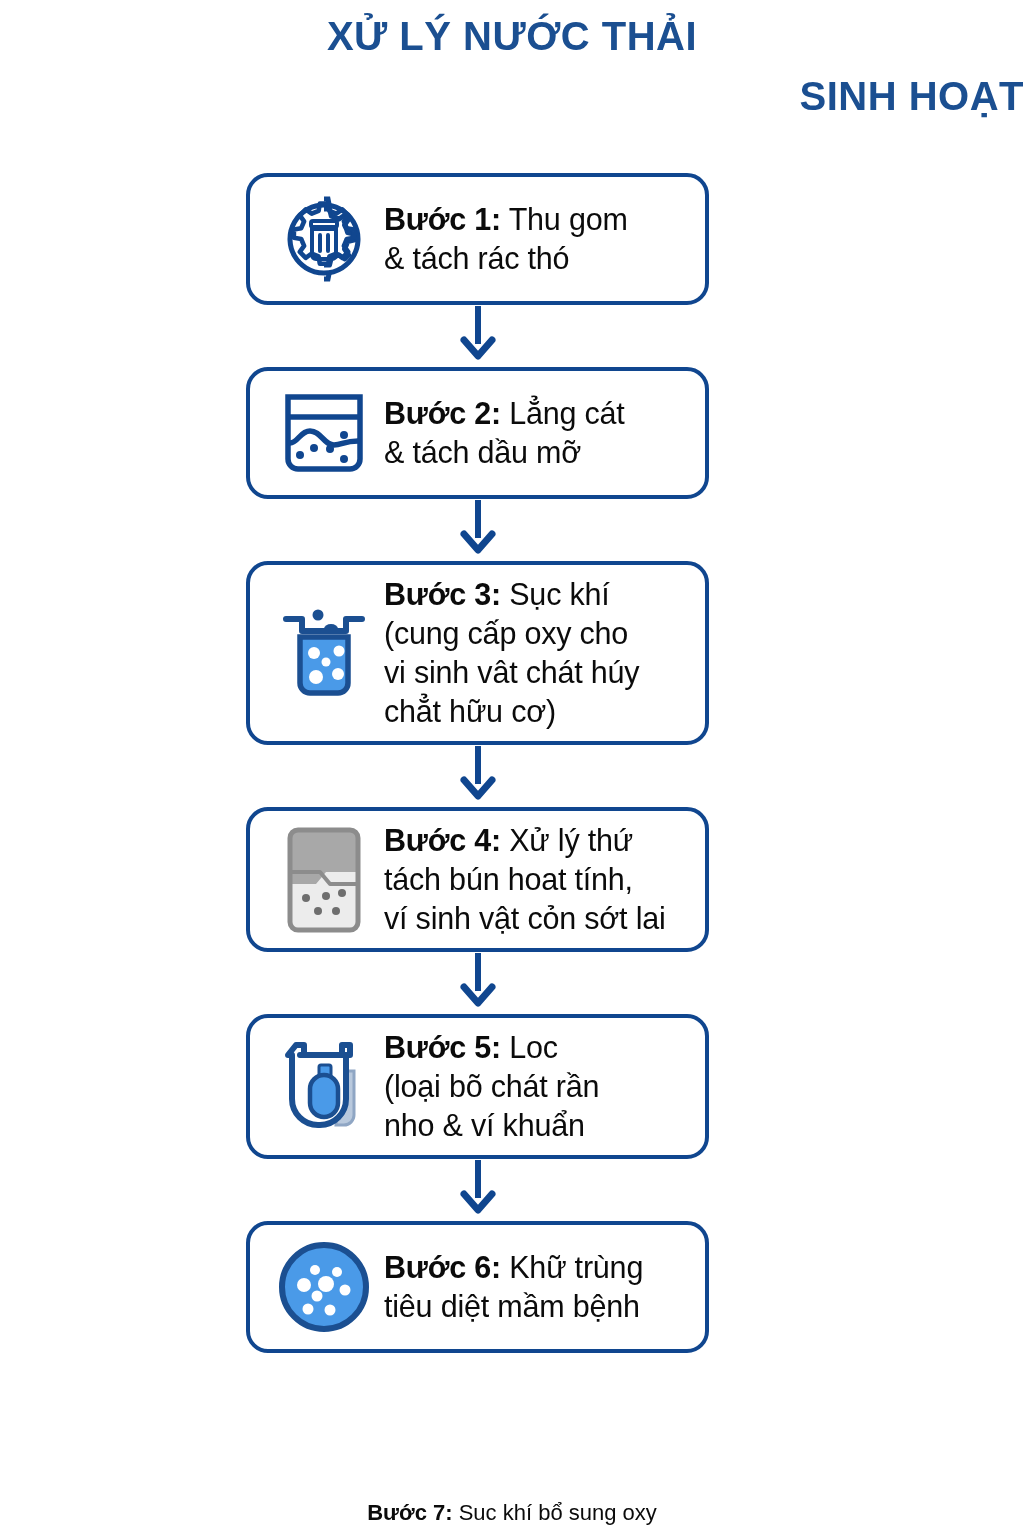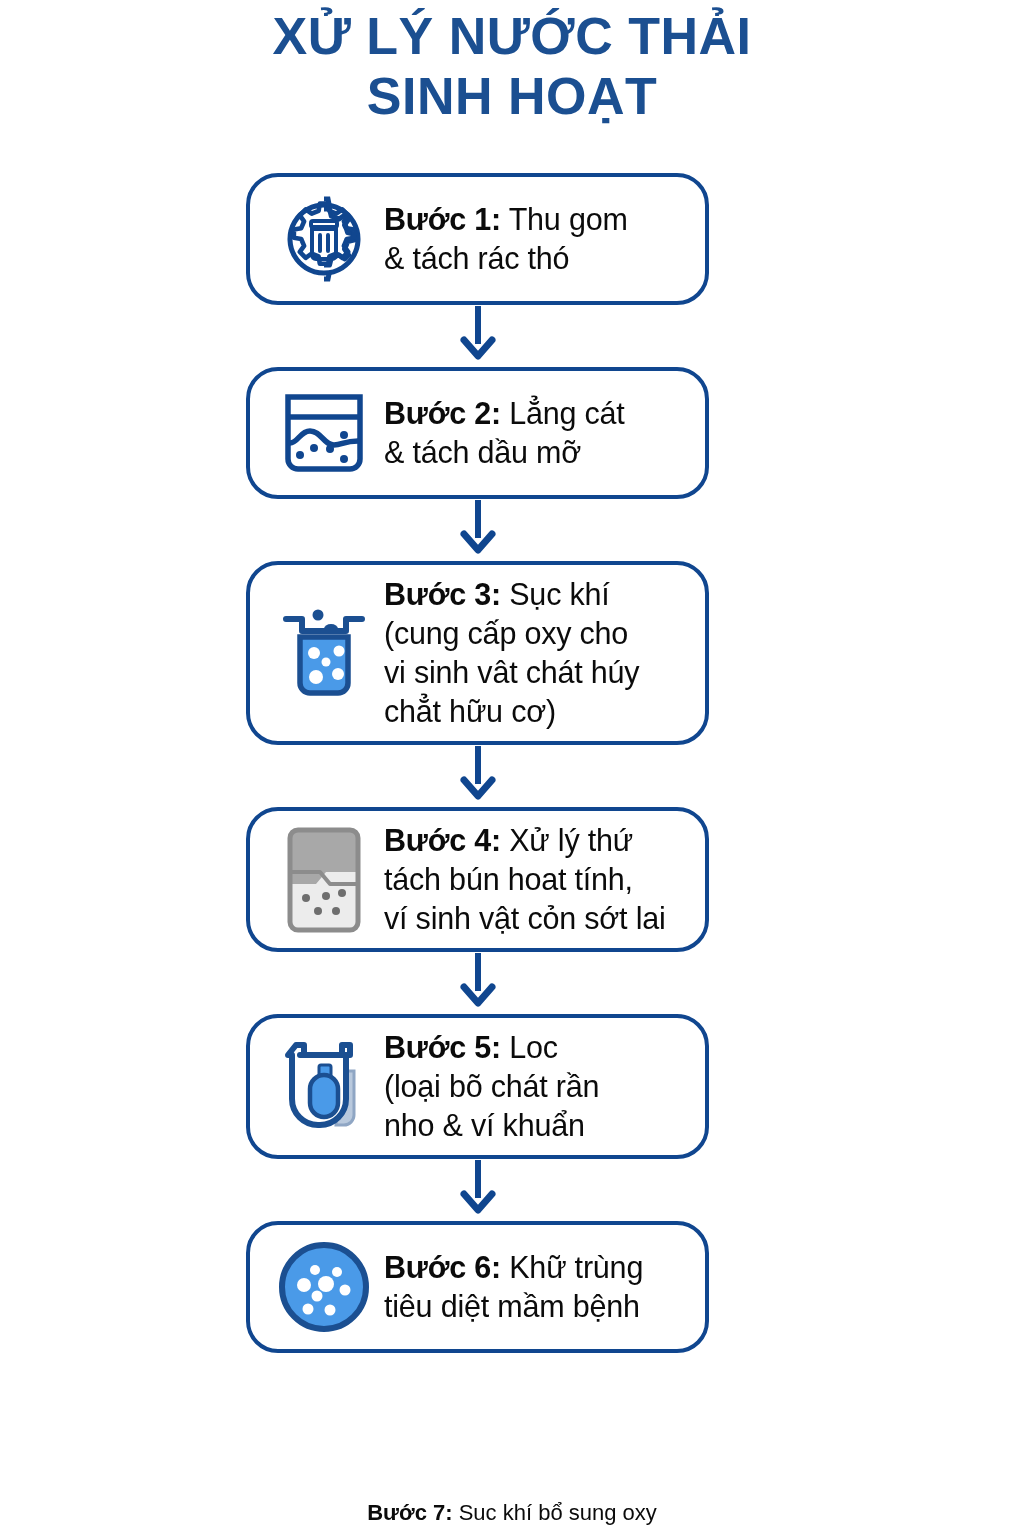--- a/index.html
+++ b/index.html
@@ -21,41 +21,41 @@
 
   
   .title {
     position: absolute;
     top: 6px;
     left: 0;
     width: 1024px;
     text-align: center;
     color: #1b4f91;
     font-weight: 800;
-    font-size: 52px;
+    font-size: 40px;
     letter-spacing: 0.5px;
     line-height: 60px;
     text-transform: uppercase;
   }
   .title .l1 { display: block; }
-  .title .l2 { display: block; }
+  .title .l2 { display: block; text-align: right; }
 
   
   .flow {
     position: absolute;
     left: 246px;
     top: 173px;
     width: 600px;
   }
 
   .step-box {
     position: relative;
     width: 463px;
     border: 4px solid #10468f;
-    border-radius: 32px;
+    border-radius: 22px;
     background: #ffffff;
     display: flex;
     align-items: center;
     padding: 10px 6px 10px 22px;
   }
 
   .icon-wrap {
     flex: 0 0 auto;
     width: 104px;
     height: 104px;

